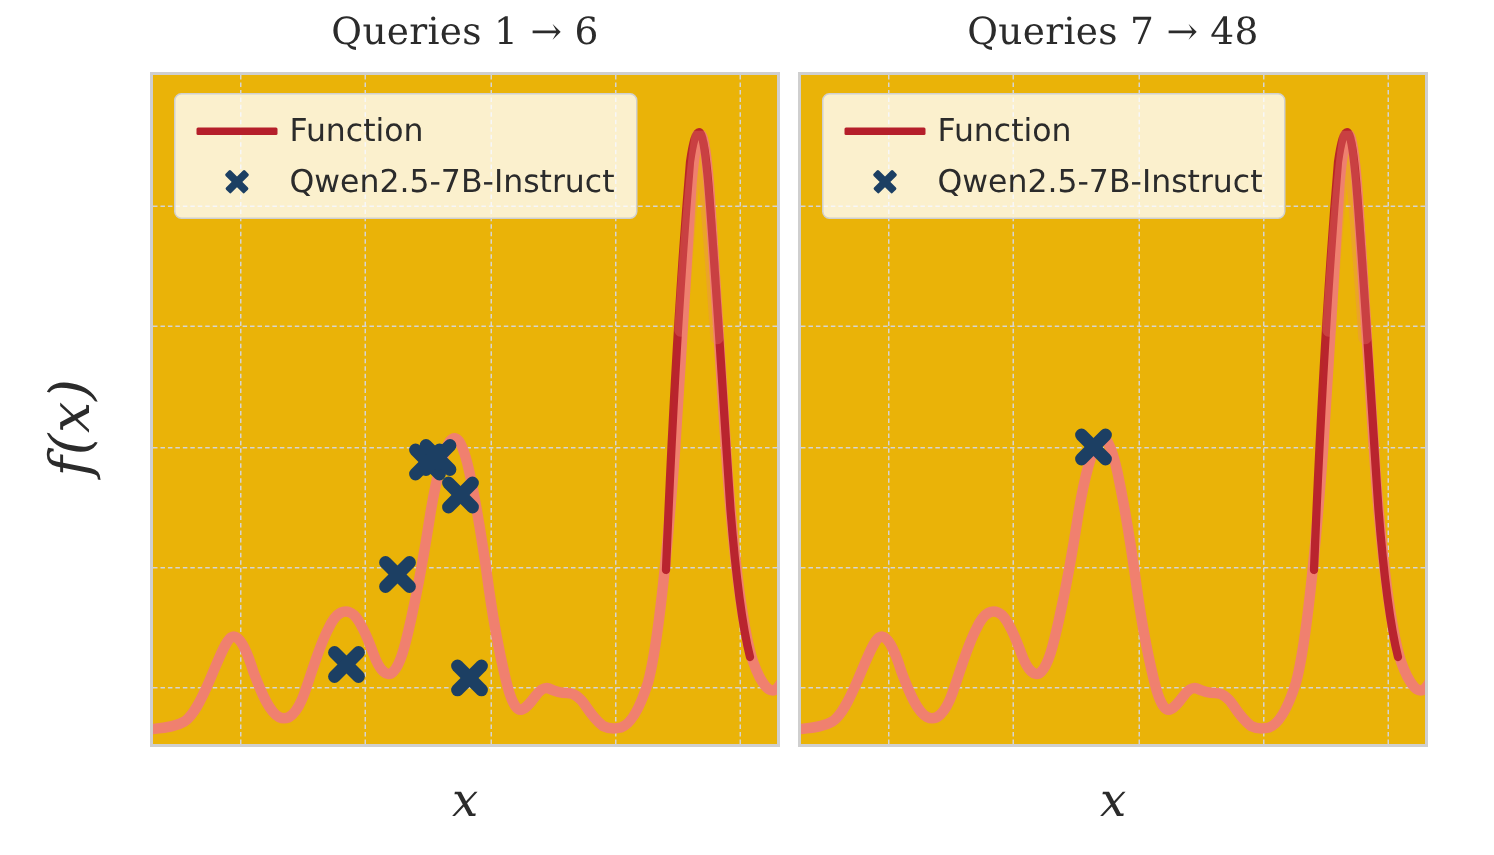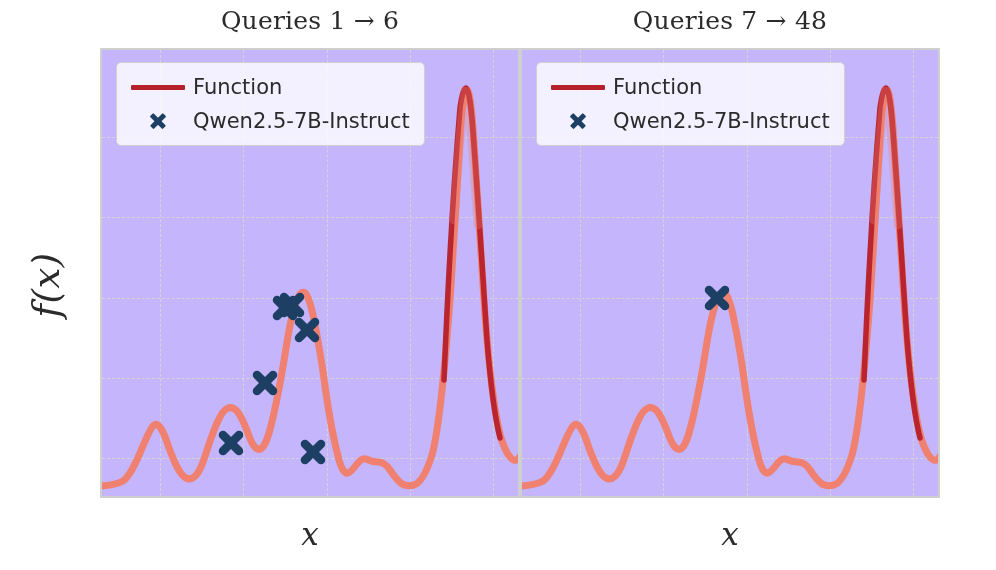--- a/index.html
+++ b/index.html
@@ -37,40 +37,40 @@
     flex:1 1 auto;
     display:flex;
     flex-direction:row;
     position:relative;
   }
   .panel{
     position:relative;
     width:420px;
     height:570px;
   }
-  .panel.left{ margin-left:0px; }
+  .panel.left{ margin-left:0px;padding-left:12px; }
   .panel.right{ }
 
   .panel-title{
     position:absolute;
     top:6px;left:0;width:420px;
     text-align:center;
     font-family:"DejaVu Serif", serif;
     font-size:25px;
     color:#2b2b2b;
     letter-spacing:0.2px;
     white-space:nowrap;
   }
   .axes{
     position:absolute;
     left:0;top:48px;
     width:420px;height:450px;
     border:2px solid #cfcfcf;
     box-sizing:border-box;
-    background:#c4b5fd;
+    background:#eab308;
     overflow:hidden;
   }
   .gridline{
     position:absolute;
     background:transparent;
   }
   .gridline.v{
     width:0;height:100%;
     top:0;
     border-left:1.6px dashed #d4d4d4;

